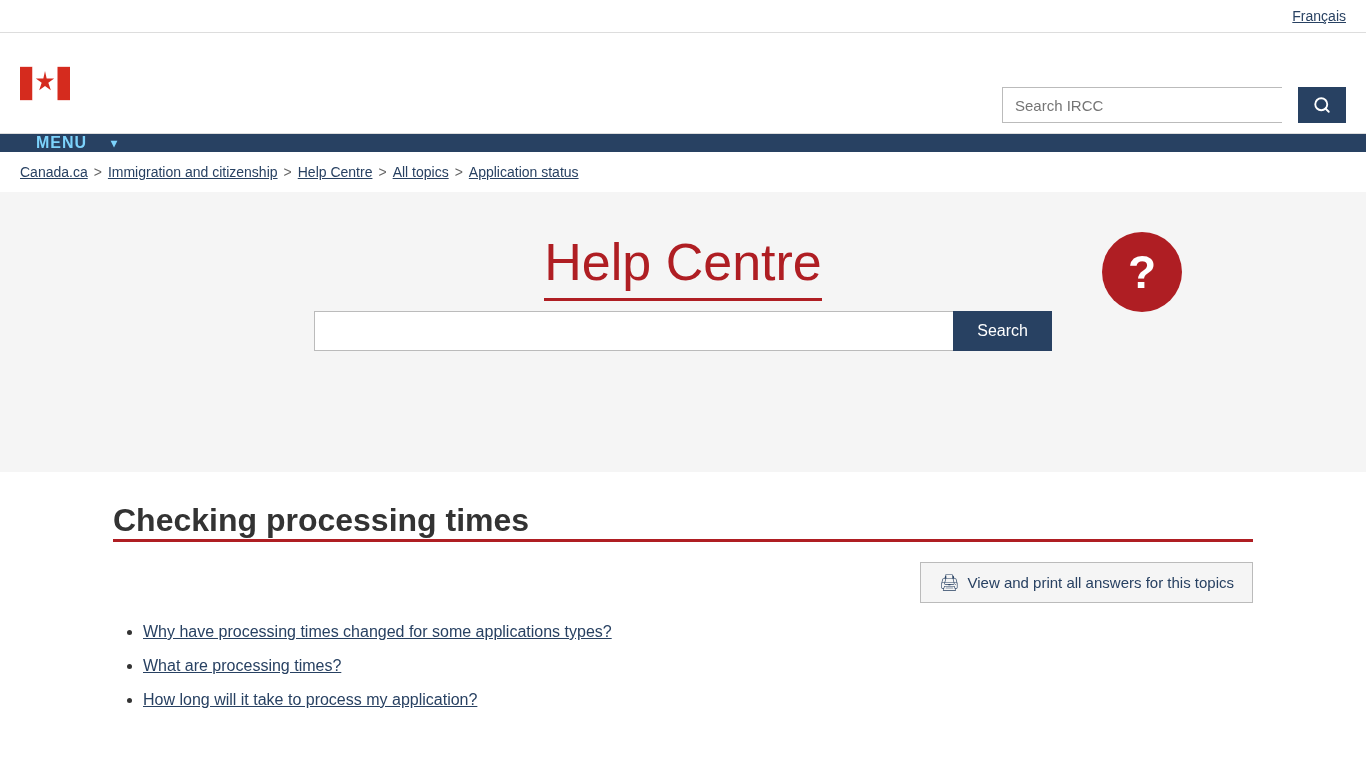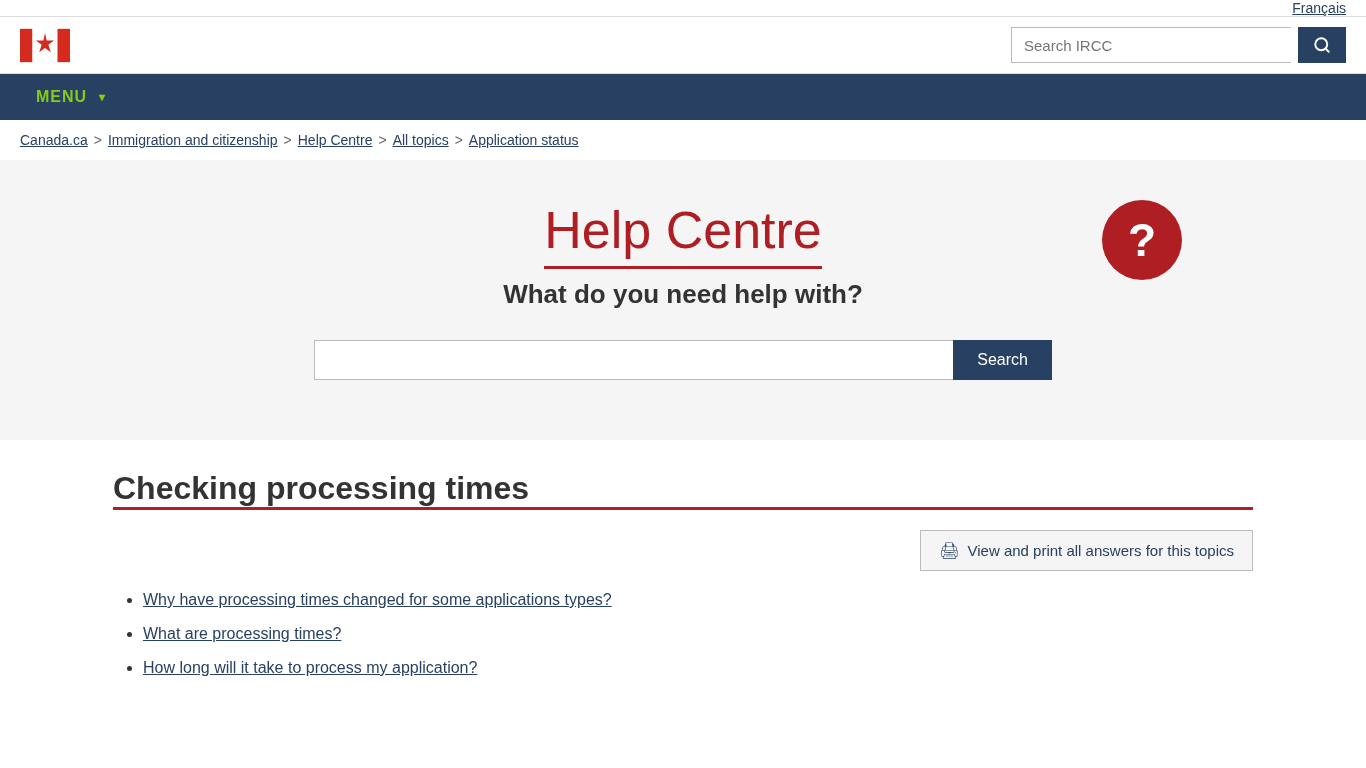--- a/index.html
+++ b/index.html
@@ -2,21 +2,21 @@
 <html><head>
   <meta charset="utf-8">
   <style>
     * { margin: 0; padding: 0; box-sizing: border-box; }
     body { font-family: Arial, sans-serif; font-size: 16px; color: #333; background: #fff; }
 
     
     #top-bar {
       display: flex;
       justify-content: flex-end;
-      padding: 0 20px;
+      padding: 8px 20px;
       border-bottom: 1px solid #ddd;
     }
     #top-bar a {
       color: #284162;
       text-decoration: underline;
       font-size: 14px;
     }
 
     
     #header {
@@ -44,21 +44,22 @@
       line-height: 1.3;
     }
     .gov-name span { display: block; }
     #divider-line {
       width: 1px;
       height: 40px;
       background: #ccc;
     }
     #search-area {
       display: flex;
-      gap: 7px;
+      gap: 16px;
+      margin-top: 44px;
     }
     #ircc-search-input {
       width: 280px;
       padding: 8px 12px;
       font-size: 15px;
       border: 1px solid #bbb;
       border-right: none;
       outline: none;
     }
     #ircc-search-btn {
@@ -73,29 +74,29 @@
       justify-content: center;
     }
 
     
     #nav-bar {
       background: #284162;
       padding: 0 20px;
     }
     #menu-btn {
       background: #284162;
-      color: #84cc16;
+      color: #7dd3fc;
       border: none;
-      padding: 14px 16px;
+      padding: 0 16px;
       font-size: 16px;
       font-weight: bold;
       cursor: pointer;
       display: flex;
       align-items: center;
-      gap: 12px;
+      gap: 24px;
       letter-spacing: 1px;
     }
     #menu-btn .chevron {
       font-size: 12px;
     }
 
     
     #breadcrumb {
       padding: 12px 20px;
       font-size: 14px;
@@ -282,21 +283,20 @@
   <a href="#">Help Centre</a>
   <span class="separator">&gt;</span>
   <a href="#">All topics</a>
   <span class="separator">&gt;</span>
   <a href="#">Application status</a>
 </nav>
 
 <section id="hero">
   <div id="hero-content">
     <h1 id="hero-title">Help Centre</h1>
-    <p id="hero-subtitle">What do you need help with?</p>
     <div id="question-icon">
       <span>?</span>
     </div>
     <div id="hero-search-form">
       <input id="hero-search-input" type="text" style="">
       <button id="hero-search-btn">Search</button>
     </div>
   </div>
 </section>
 

